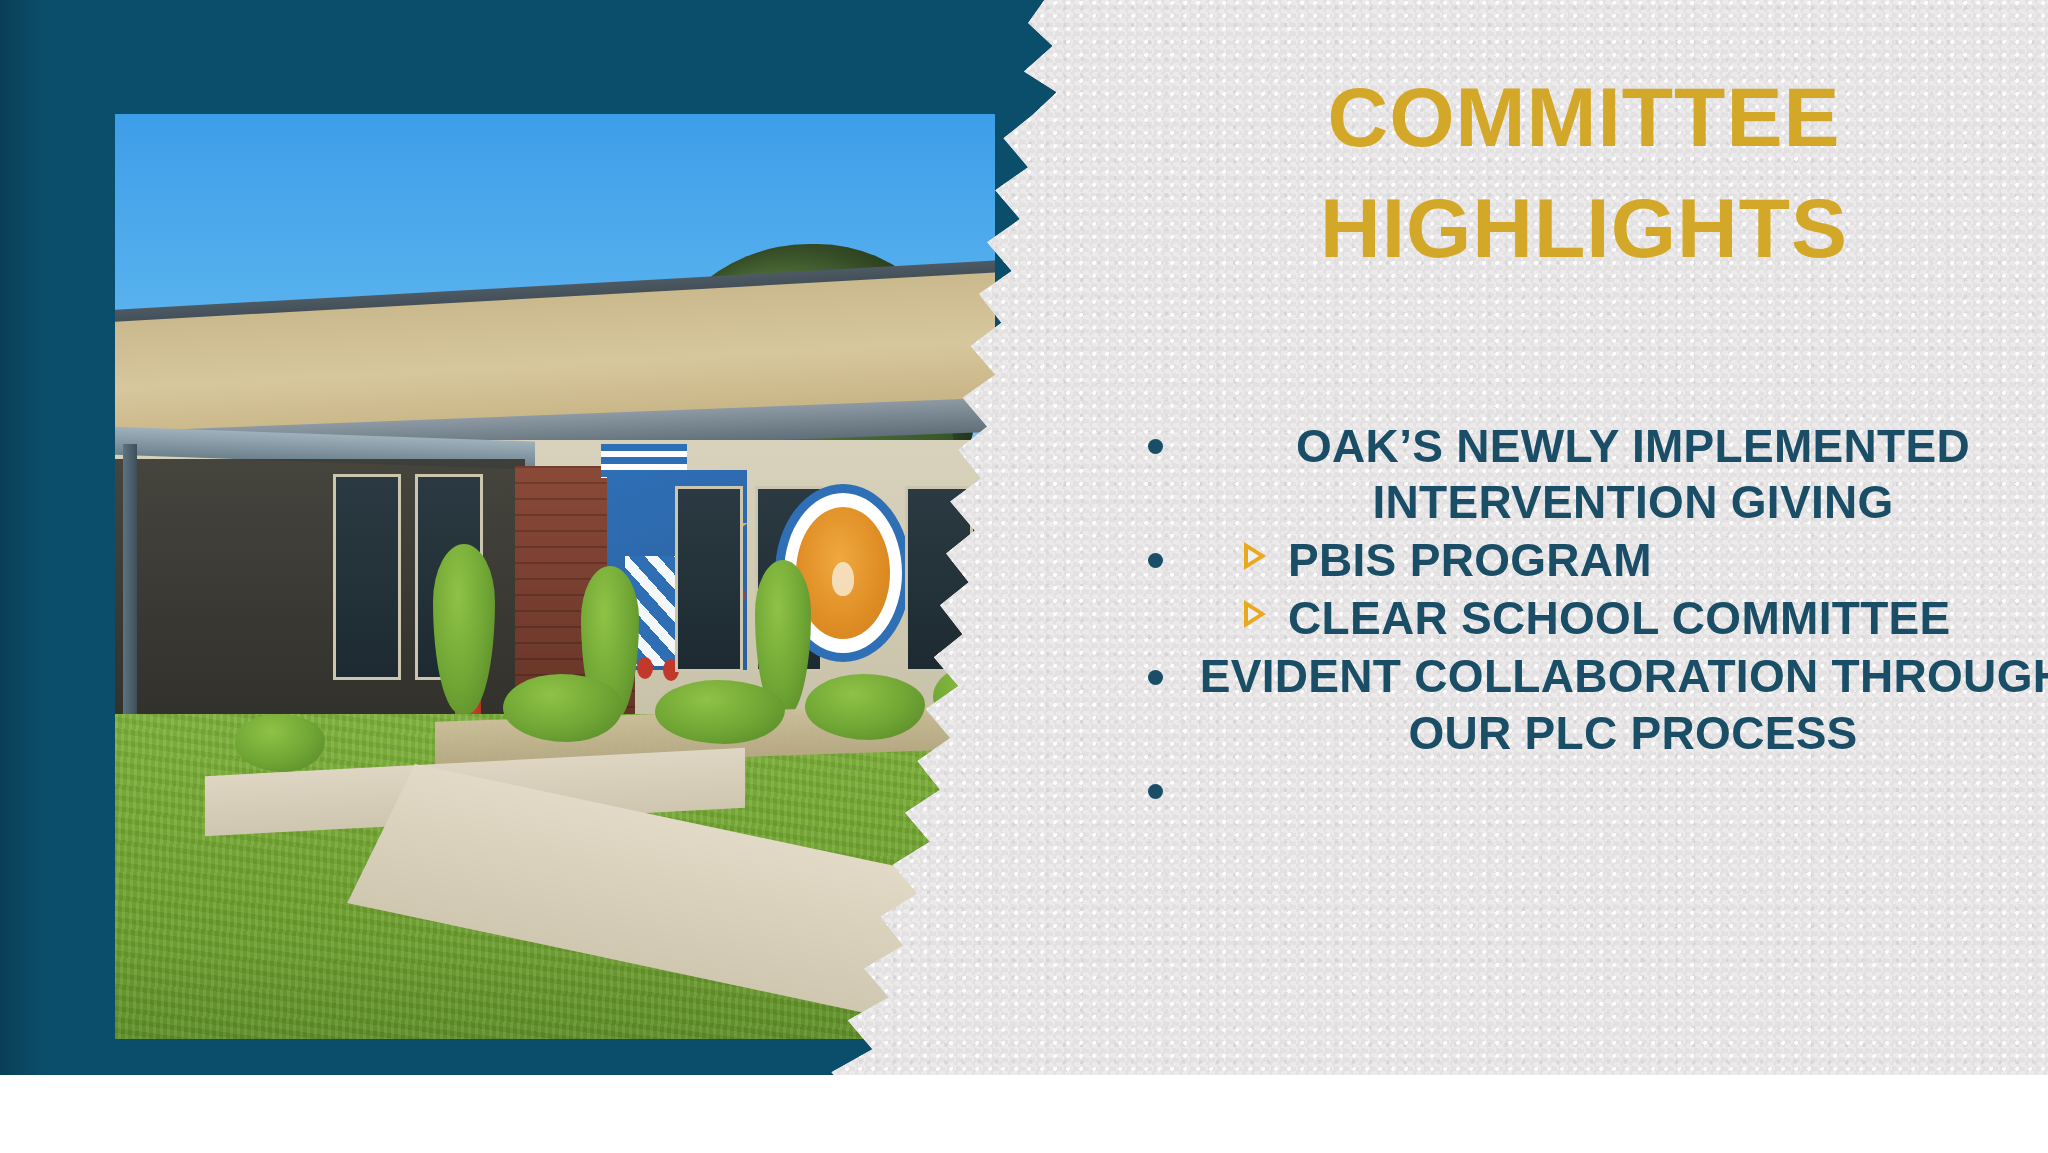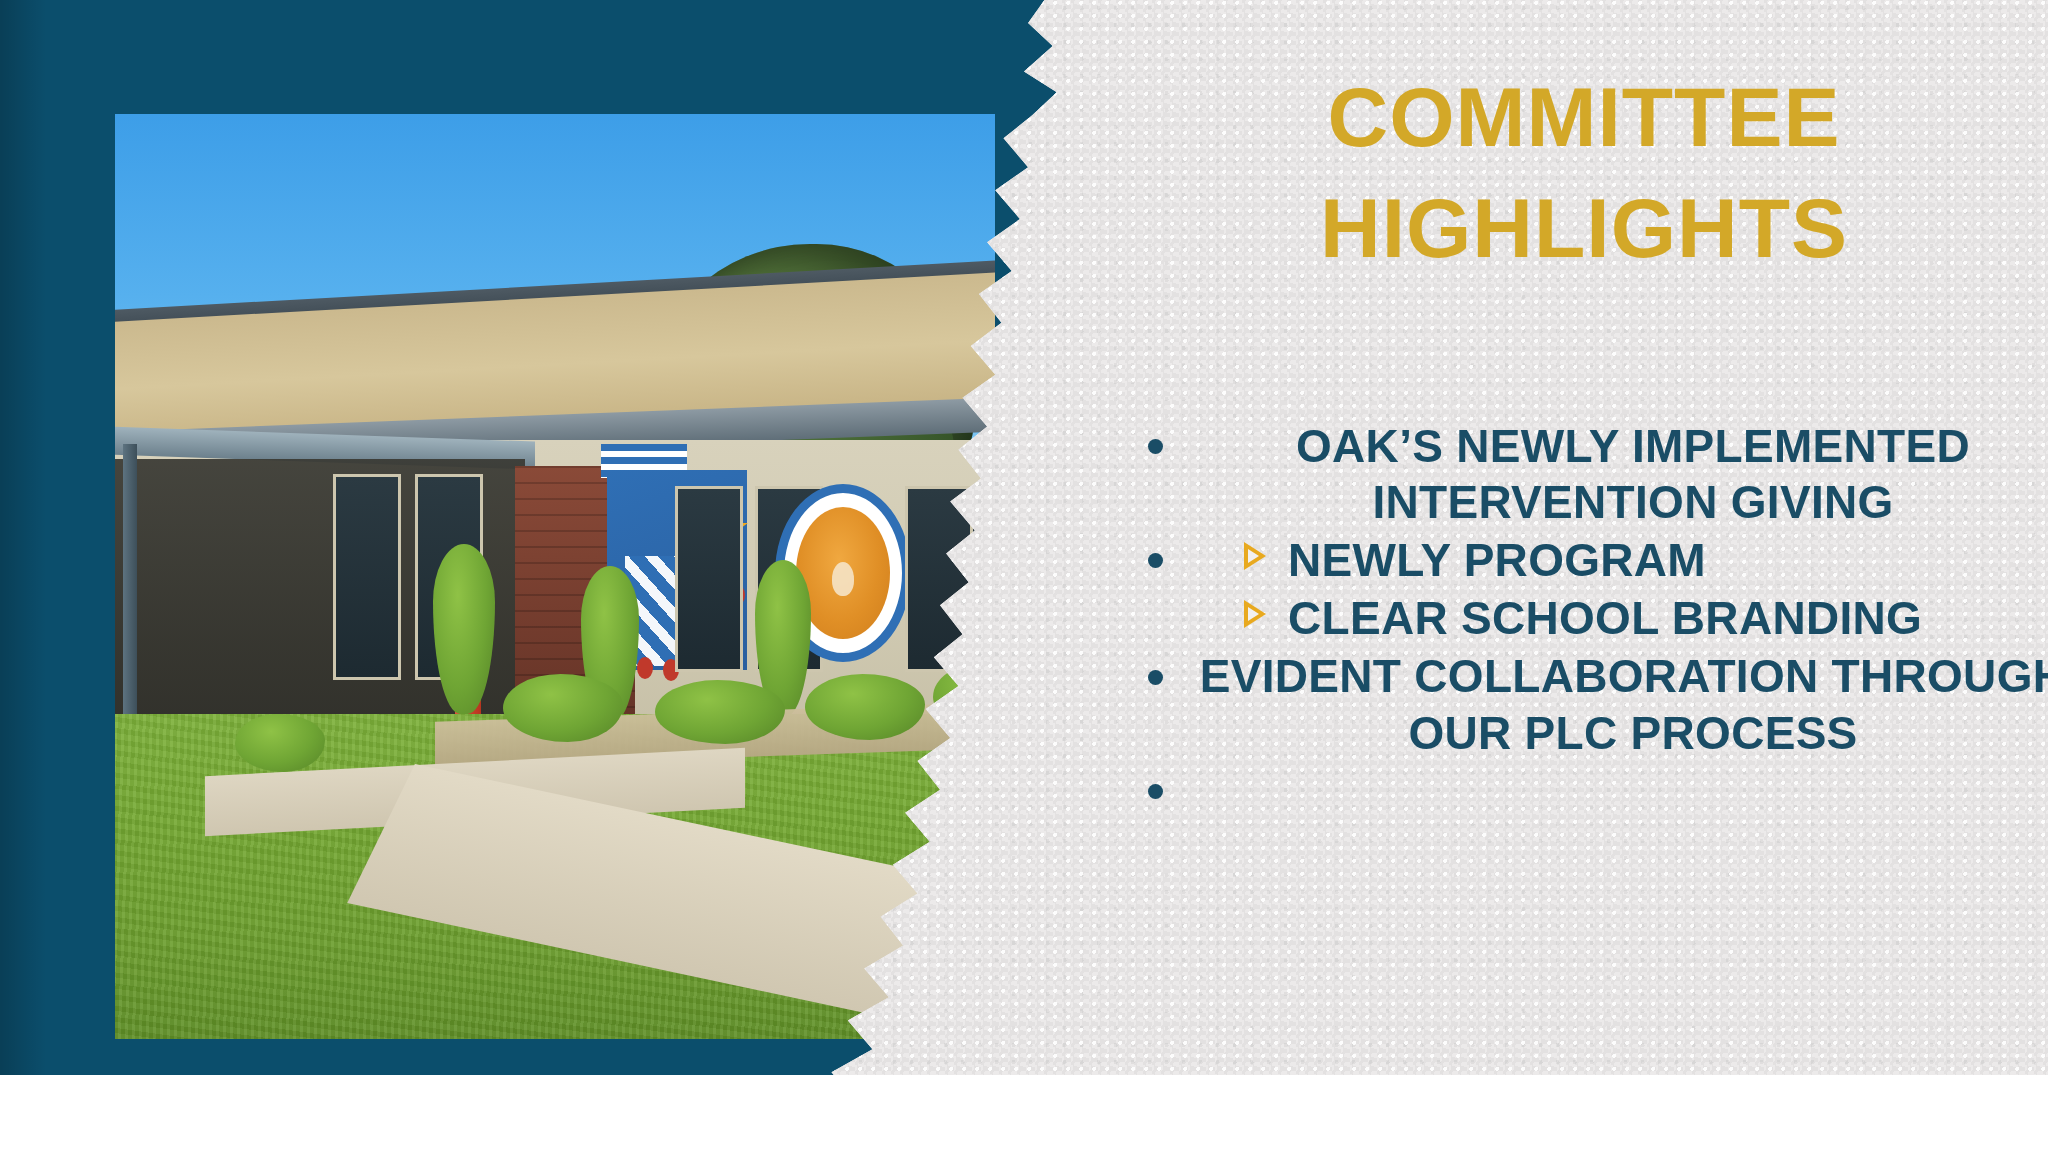--- a/index.html
+++ b/index.html
@@ -412,25 +412,25 @@
   <div class="bullets">
     <span class="bul">
       <span class="dot"></span>
       <span>OAK’S NEWLY IMPLEMENTED INTERVENTION GIVING</span>
     </span>
     <span class="bul">
       <span class="dot"></span>
     </span>
     <span class="sub">
       <span class="tri"></span>
-      <span>NEWLY PROGRAM</span>
+      <span>PBIS PROGRAM</span>
     </span>
     <span class="sub">
       <span class="tri"></span>
-      <span>CLEAR SCHOOL BRANDING</span>
+      <span>CLEAR SCHOOL COMMITTEE</span>
     </span>
     <span class="bul">
       <span class="dot"></span>
       <span>EVIDENT COLLABORATION THROUGH OUR PLC PROCESS</span>
     </span>
     <span class="bul">
       <span class="dot"></span>
     </span>
   </div>
 

